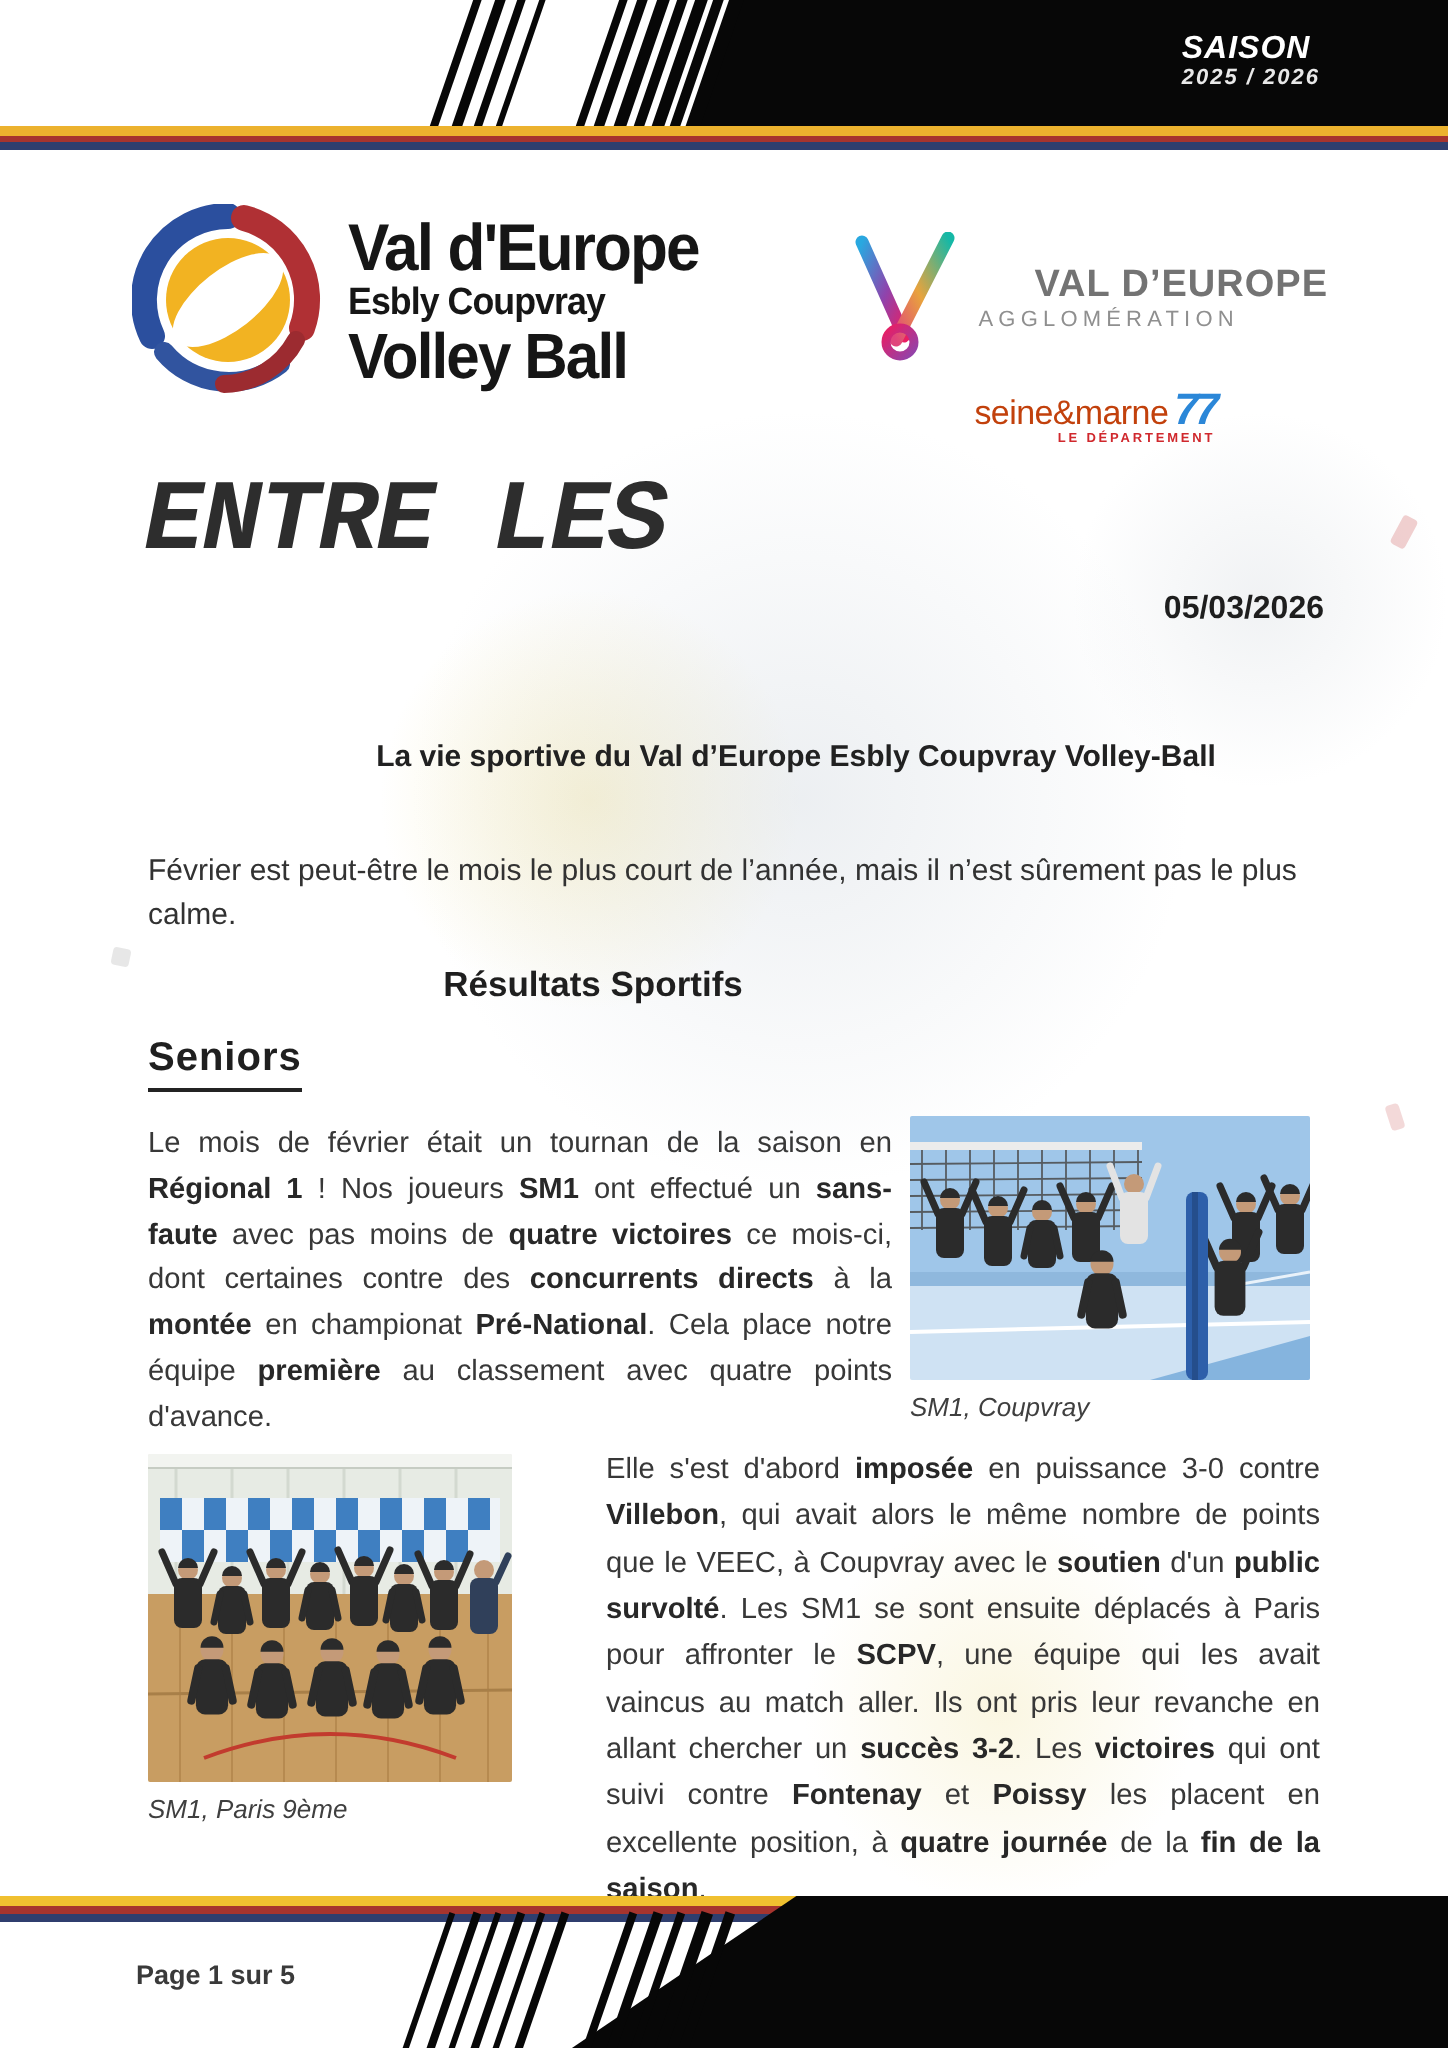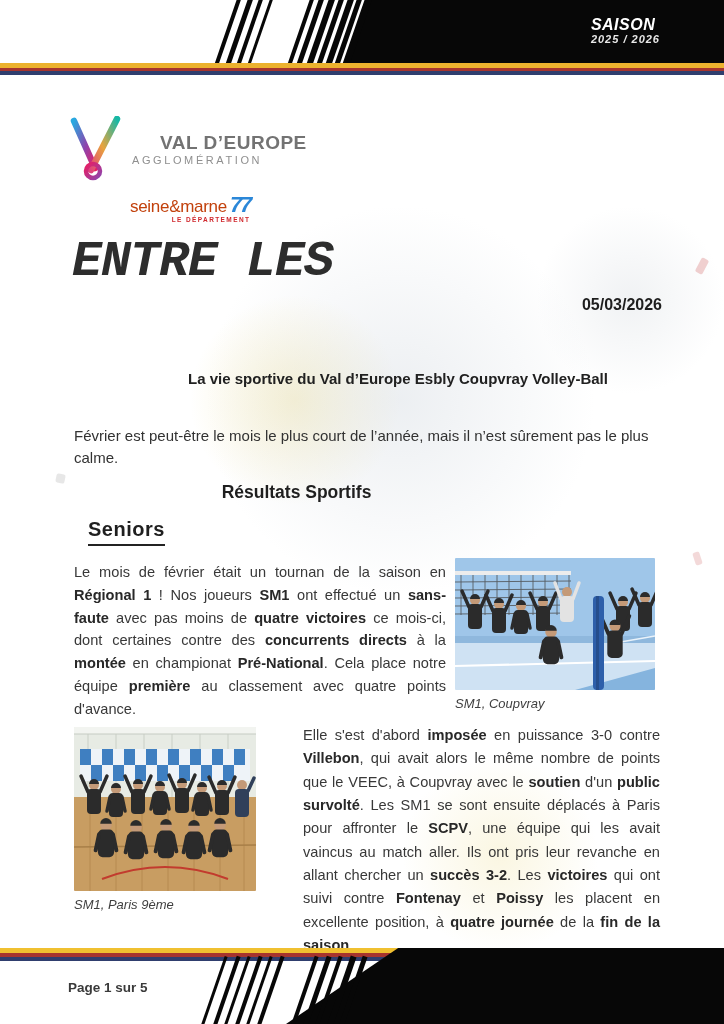--- a/index.html
+++ b/index.html
@@ -71,21 +71,21 @@
   .title{position:absolute;top:234px;left:72px;z-index:2;color:#2d2d2d;
     font-size:50px;font-weight:800;font-style:italic;line-height:1.12;letter-spacing:-1px;}
   .date{position:absolute;top:296px;right:62px;z-index:2;font-size:16px;font-weight:800;color:#1e1e1e;}
   .subtitle{position:absolute;top:370px;left:0;width:724px;text-align:center;z-index:2;
     font-size:15px;font-weight:700;color:#212121;padding-left:36px;}
   .intro{position:absolute;top:425px;left:74px;width:578px;z-index:2;
     font-size:15px;line-height:1.45;color:#323232;}
 
   .results-heading{position:absolute;top:482px;left:0;width:593px;text-align:center;z-index:2;
     font-size:17.5px;font-weight:700;color:#1f1f1f;}
-  .seniors-heading{position:absolute;top:518px;left:88px;z-index:2;display:inline-block;
+  .seniors-heading{position:absolute;top:518px;left:74px;z-index:2;display:inline-block;
     font-size:20px;font-weight:700;color:#1f1f1f;letter-spacing:.5px;
     border-bottom:2.5px solid #232323;padding-bottom:3px;}
 
   
   .para{font-size:14.6px;color:#383838;text-align:justify;z-index:2;}
   .para b{font-weight:700;color:#282828;}
   .para1{position:absolute;top:561px;left:74px;width:372px;line-height:1.56;}
   .para2{position:absolute;top:724px;left:303px;width:357px;line-height:1.6;}
   .figure{position:absolute;z-index:2;}
   .figure1{top:558px;left:455px;width:200px;}
@@ -144,20 +144,36 @@
     <div class="y" style="background:#ecb22e"></div>
     <div class="r" style="background:#a6342e"></div>
     <div class="n" style="background:#2f3e6e"></div>
   </div>
   <div class="season-badge">
     <div class="l1">SAISON</div>
     <div class="l2">2025 / 2026</div>
   </div>
 
   <div class="logos">
+    <div class="club-logo">
+      <svg width="96" height="96" viewBox="0 0 96 96">
+        <circle cx="48" cy="48" r="40" fill="#ffffff"></circle>
+        <path d="M48 6 A42 42 0 0 0 10 66" fill="none" stroke="#2b4f9e" stroke-width="13" stroke-linecap="round"></path>
+        <path d="M16 74 A42 42 0 0 0 74 80" fill="none" stroke="#31549f" stroke-width="10" stroke-linecap="round"></path>
+        <path d="M56 7 A42 42 0 0 1 85 62" fill="none" stroke="#b03034" stroke-width="13" stroke-linecap="round"></path>
+        <path d="M82 68 A42 42 0 0 1 46 90" fill="none" stroke="#9c2b30" stroke-width="9" stroke-linecap="round"></path>
+        <circle cx="48" cy="48" r="31" fill="#f2b322"></circle>
+        <ellipse cx="48" cy="48" rx="33" ry="15" fill="#ffffff" transform="rotate(-38 48 48)"></ellipse>
+      </svg>
+      <div class="txt">
+        <div class="t1">Val d'Europe</div>
+        <div class="t2">Esbly Coupvray</div>
+        <div class="t3">Volley Ball</div>
+      </div>
+    </div>
 
     <div class="partners">
       <div class="agglo">
         <svg width="58" height="66" viewBox="0 0 58 66">
           <defs>
             <linearGradient id="gv1" x1="0" y1="0" x2="1" y2="1">
               <stop offset="0" stop-color="#29a8e0"></stop>
                 <stop offset=".55" stop-color="#8e44ad"></stop>
                 <stop offset="1" stop-color="#e91e63"></stop>
             </linearGradient>

